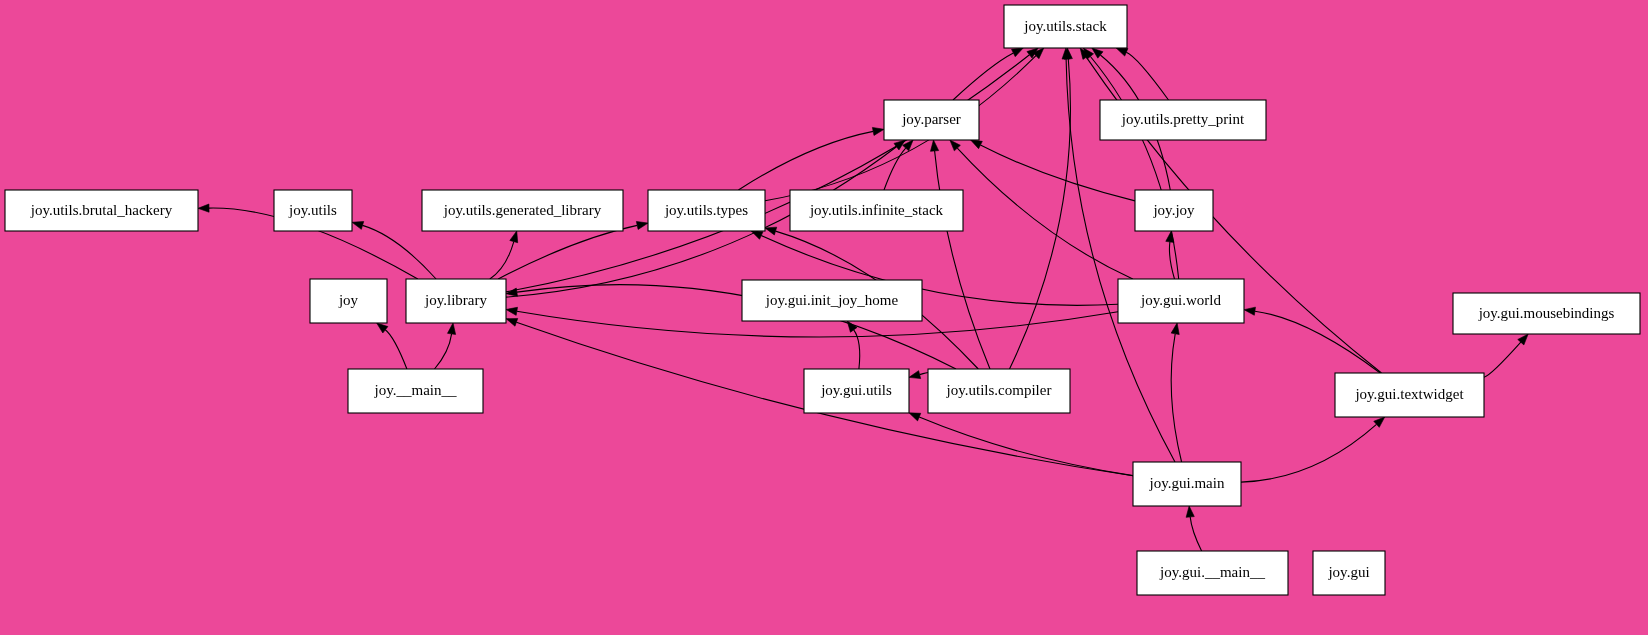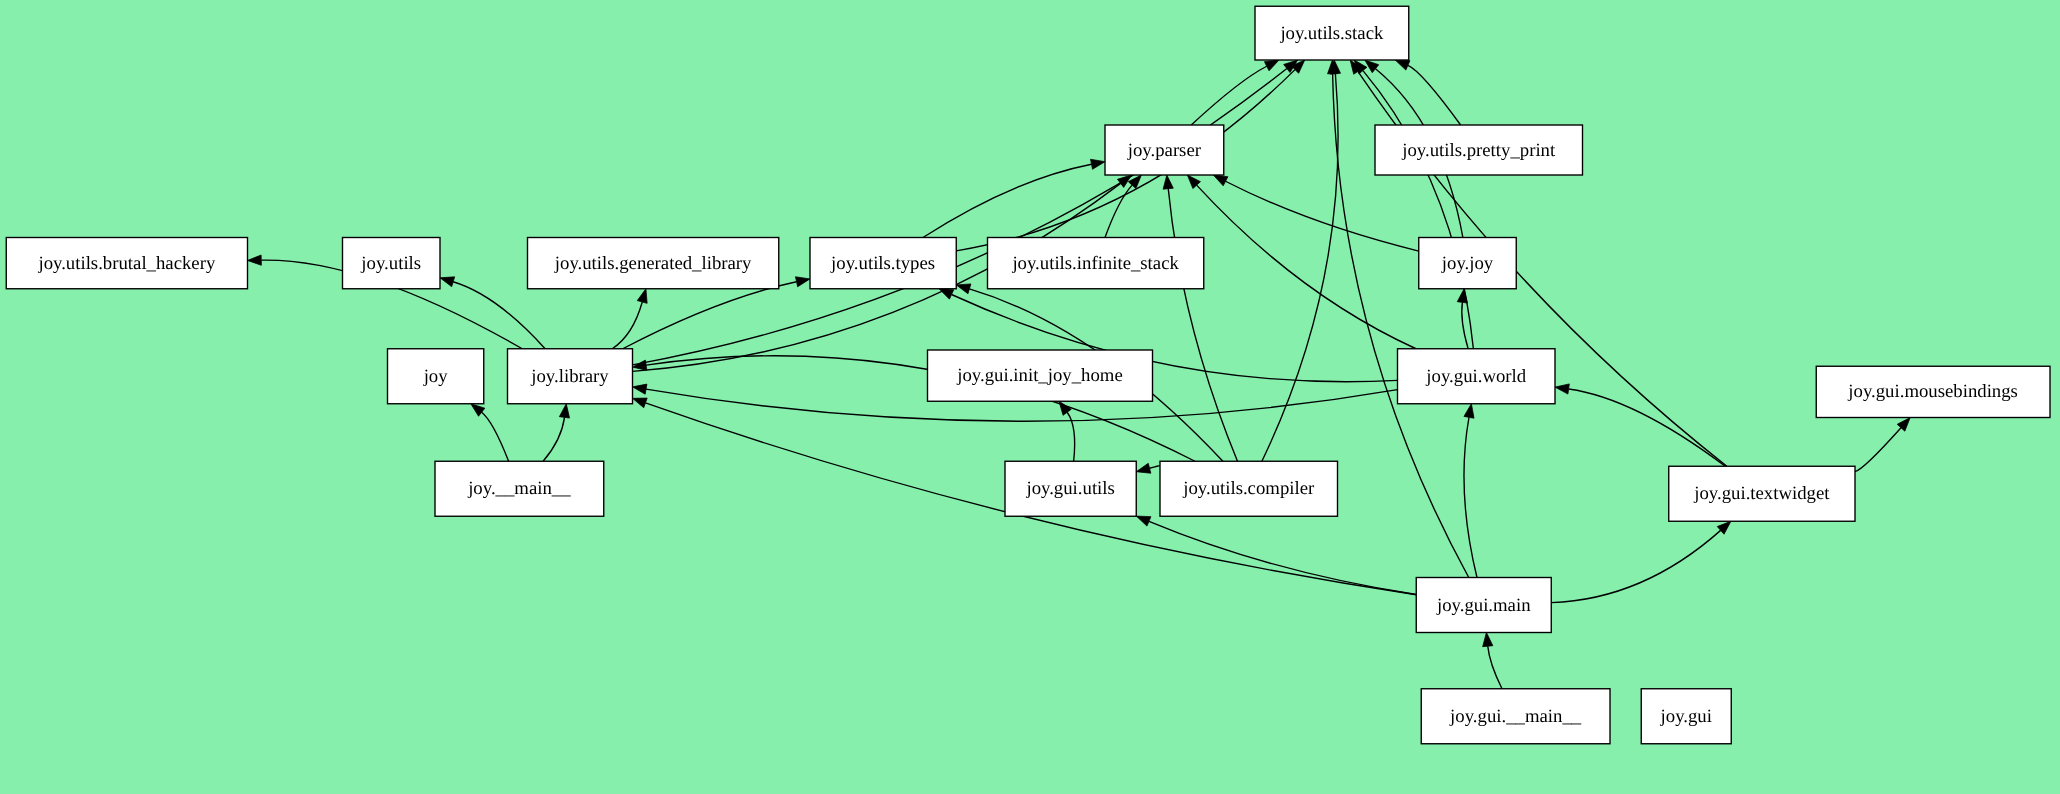--- a/index.html
+++ b/index.html
@@ -10,21 +10,21 @@
   body {
     width: 1648px;
     height: 635px;
     font-family: "Liberation Serif", "DejaVu Serif", serif;
     overflow: hidden;
   }
   #graph-root {
     position: relative;
     width: 1648px;
     height: 635px;
-    background: #86efac;
+    background: #ec4899;
   }
   svg#graph-canvas {
     display: block;
     width: 1648px;
     height: 635px;
   }
   .node-box {
     fill: #ffffff;
     stroke: #000000;
     stroke-width: 1.1;

